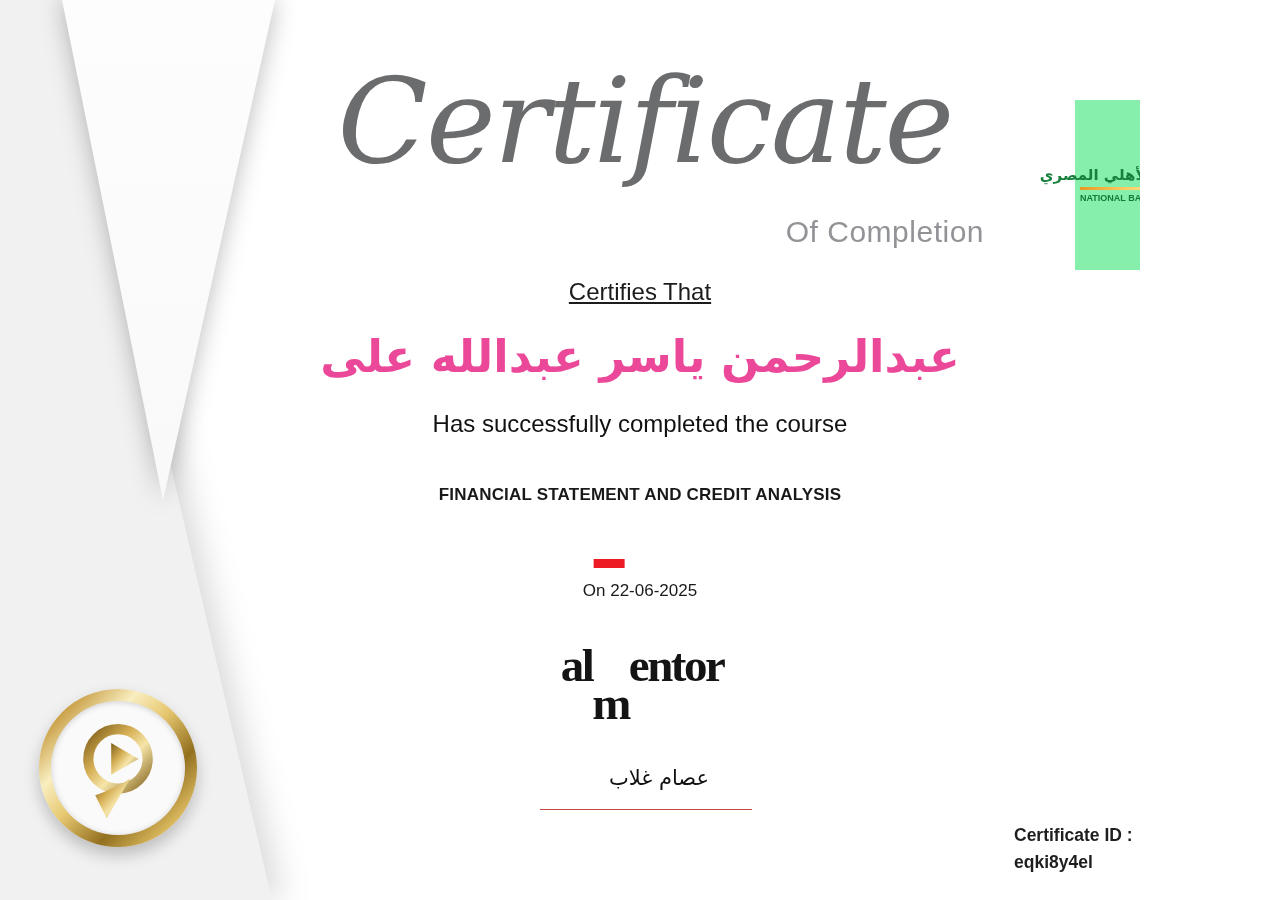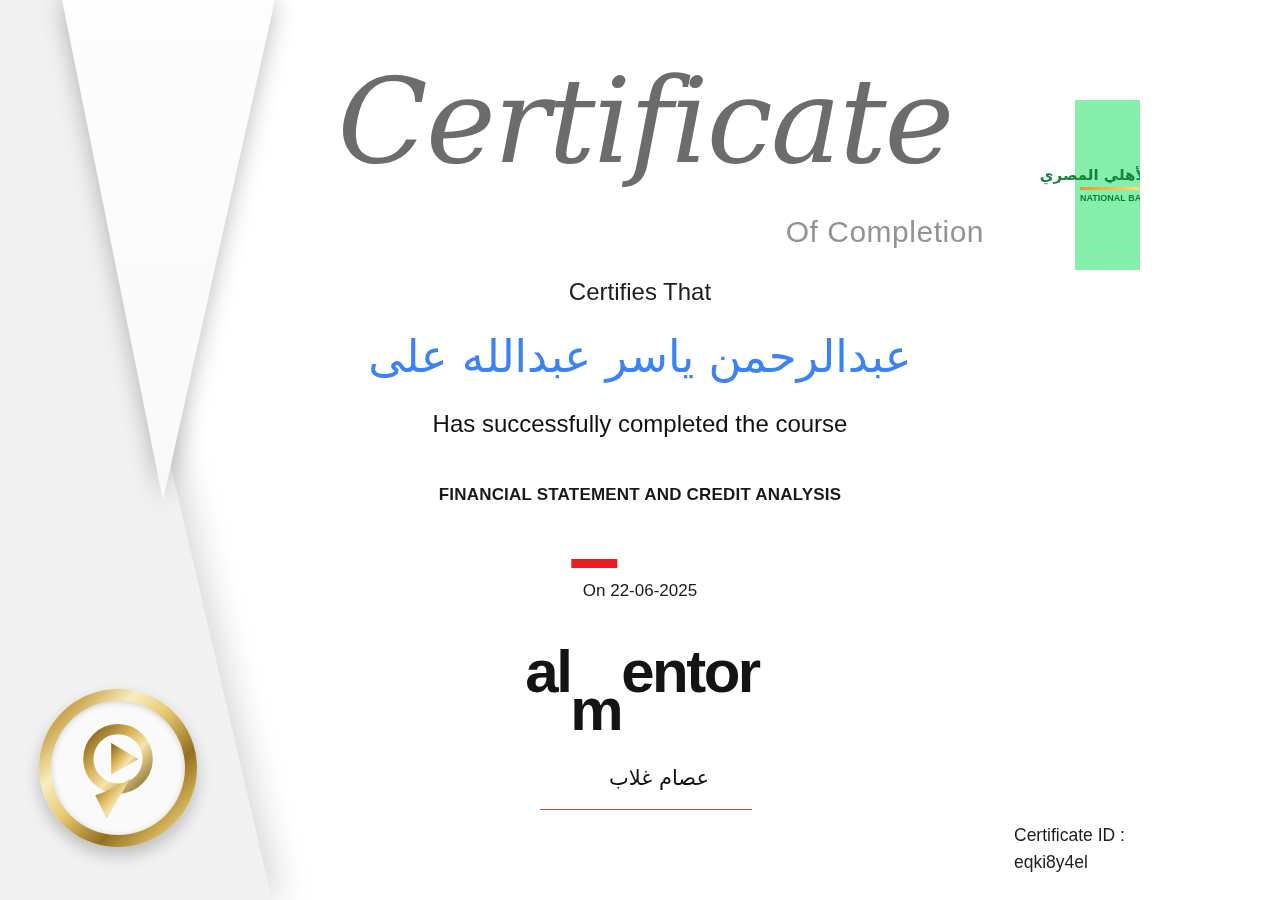--- a/index.html
+++ b/index.html
@@ -34,48 +34,48 @@
   .nbe-line{height:3px;margin:3px 0 3px 0;background:linear-gradient(90deg,#e8991f,#ffd877,#e8991f);}
   .nbe-en{font-weight:bold;font-size:9px;color:#0f7c3c;white-space:nowrap;}
   .nbe-emblem{width:26px;height:34px;border:5px solid #1b7a3a;border-radius:8px;background:#ffffff;
     display:flex;flex-direction:column;align-items:center;justify-content:center;gap:2px;flex:none;}
   .nbe-dome{width:18px;height:10px;border-radius:0 0 50% 50%;
     background:linear-gradient(180deg,#f6a21c,#fcc73a);}
   .nbe-bars{display:flex;gap:2px;}
   .nbe-bars i{display:block;width:4px;height:12px;background:linear-gradient(180deg,#f6a21c,#fb8c00);}
   
   .center-line{position:absolute;left:640px;transform:translateX(-50%);white-space:nowrap;text-align:center;}
-  .certifies{top:278px;font-size:24px;color:#1c1c1c;}
-  .student{top:330px;font-family:"DejaVu Sans", sans-serif;font-weight:normal;
-    font-size:45px;color:#3b82f6;}
+  .certifies{top:278px;font-size:24px;color:#1c1c1c;text-decoration:underline;}
+  .student{top:330px;font-family:"DejaVu Sans", sans-serif;font-weight:bold;
+    font-size:45px;color:#ec4899;}
   .completed{top:410px;font-size:24px;color:#111111;}
   .course-en{top:485px;font-size:17px;font-weight:bold;color:#191919;letter-spacing:.2px;}
   .course-ar{top:519px;font-family:"DejaVu Sans", sans-serif;font-weight:bold;
     font-size:18px;color:#a6a8ab;}
   .date-line{top:581px;font-size:17px;color:#1a1a1a;}
   
   .brand{position:absolute;top:604px;left:642px;transform:translateX(-50%);
-    display:flex;font-family:Liberation Sans, sans-serif;font-weight:bold;
-    font-size:60px;letter-spacing:-2.5px;color:#141414;line-height:1;}
+    display:flex;font-family:Liberation Serif, serif;font-weight:bold;
+    font-size:47px;letter-spacing:-2.5px;color:#141414;line-height:1;}
   .brand .mwrap{position:relative;display:inline-block;}
   .brand .bar{position:absolute;top:-45px;left:1px;right:4px;height:9px;background:#ed1c24;}
   .brand span{display:inline-block;padding-top:38px;}
   
   .badge{position:absolute;left:39px;top:689px;width:158px;height:158px;border-radius:50%;
     background:linear-gradient(135deg,#8c671f 0%,#caa24a 15%,#f9eec0 32%,#e6c76f 48%,#93701f 68%,#d9b85e 85%,#f3e3a4 100%);
     box-shadow:0 8px 16px rgba(0,0,0,.22);}
   .badge-inner{position:absolute;inset:12px;border-radius:50%;background:#fafafa;
     box-shadow:inset 0 1px 6px rgba(0,0,0,.18);}
   .badge svg{position:absolute;inset:22px;width:114px;height:114px;}
   
   .sig-name{position:absolute;top:766px;left:641px;transform:translateX(-50%);
     font-family:"DejaVu Sans", sans-serif;font-size:21px;color:#111111;white-space:nowrap;margin-left:18px;}
   .sig-line{position:absolute;top:809px;left:540px;width:212px;height:1px;background:#c34a43;}
   
-  .cert-id{position:absolute;left:1014px;top:822px;font-size:17.5px;color:#1e1e1e;line-height:1.55;}
+  .cert-id{position:absolute;left:1014px;top:822px;font-size:17.5px;color:#1e1e1e;line-height:1.55;font-weight:bold;}
 </style>
 </head>
 <body>
 
 <div class="stage">
 
   <div class="deco-a-wrap">
       <div class="deco-a"></div>
     </div>
   <div class="deco-b-wrap">

